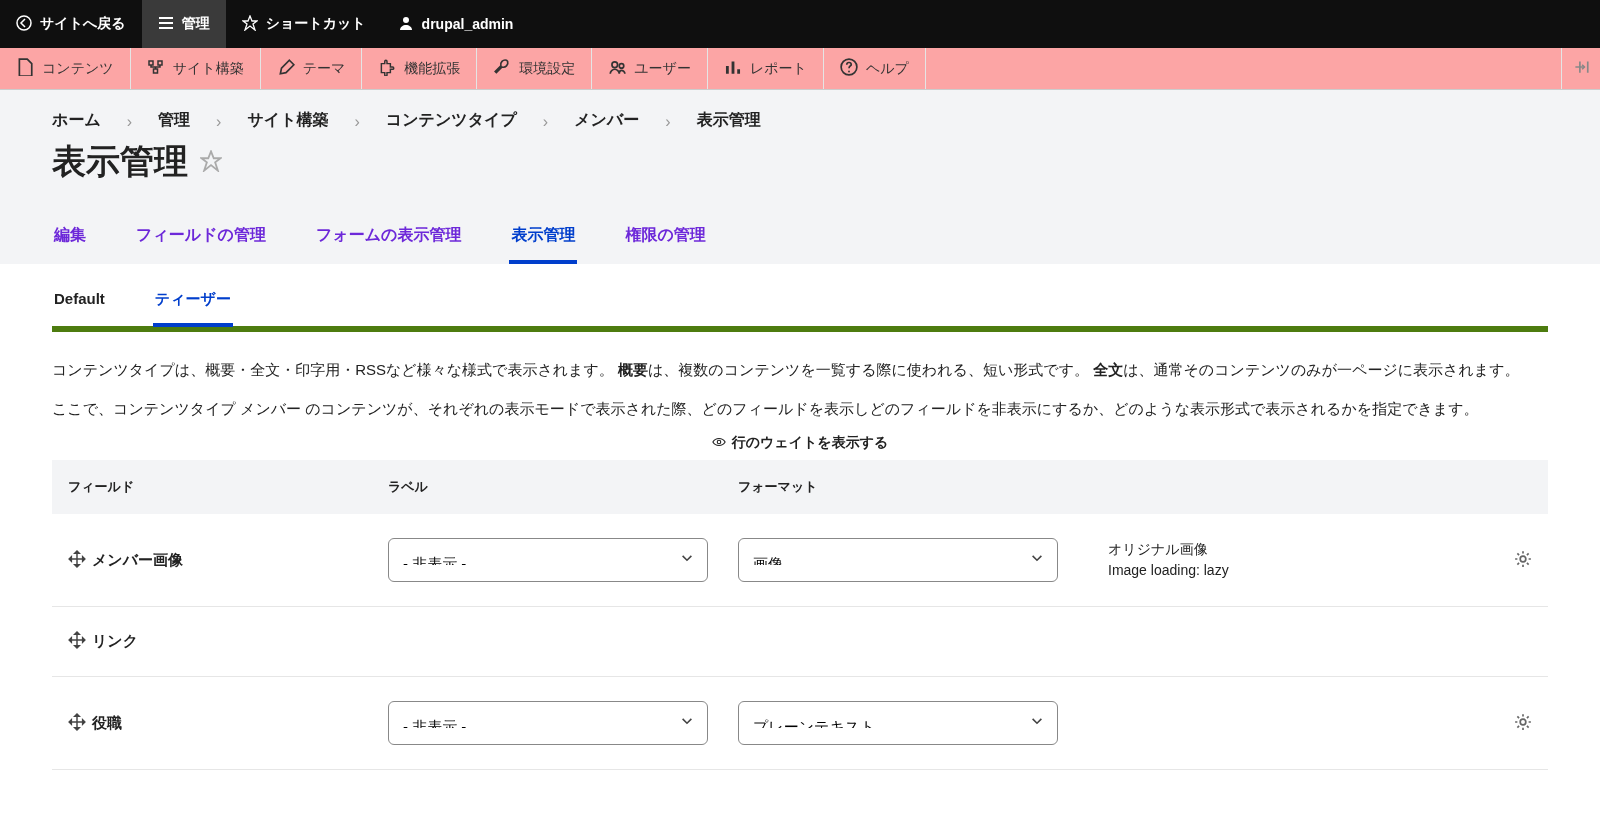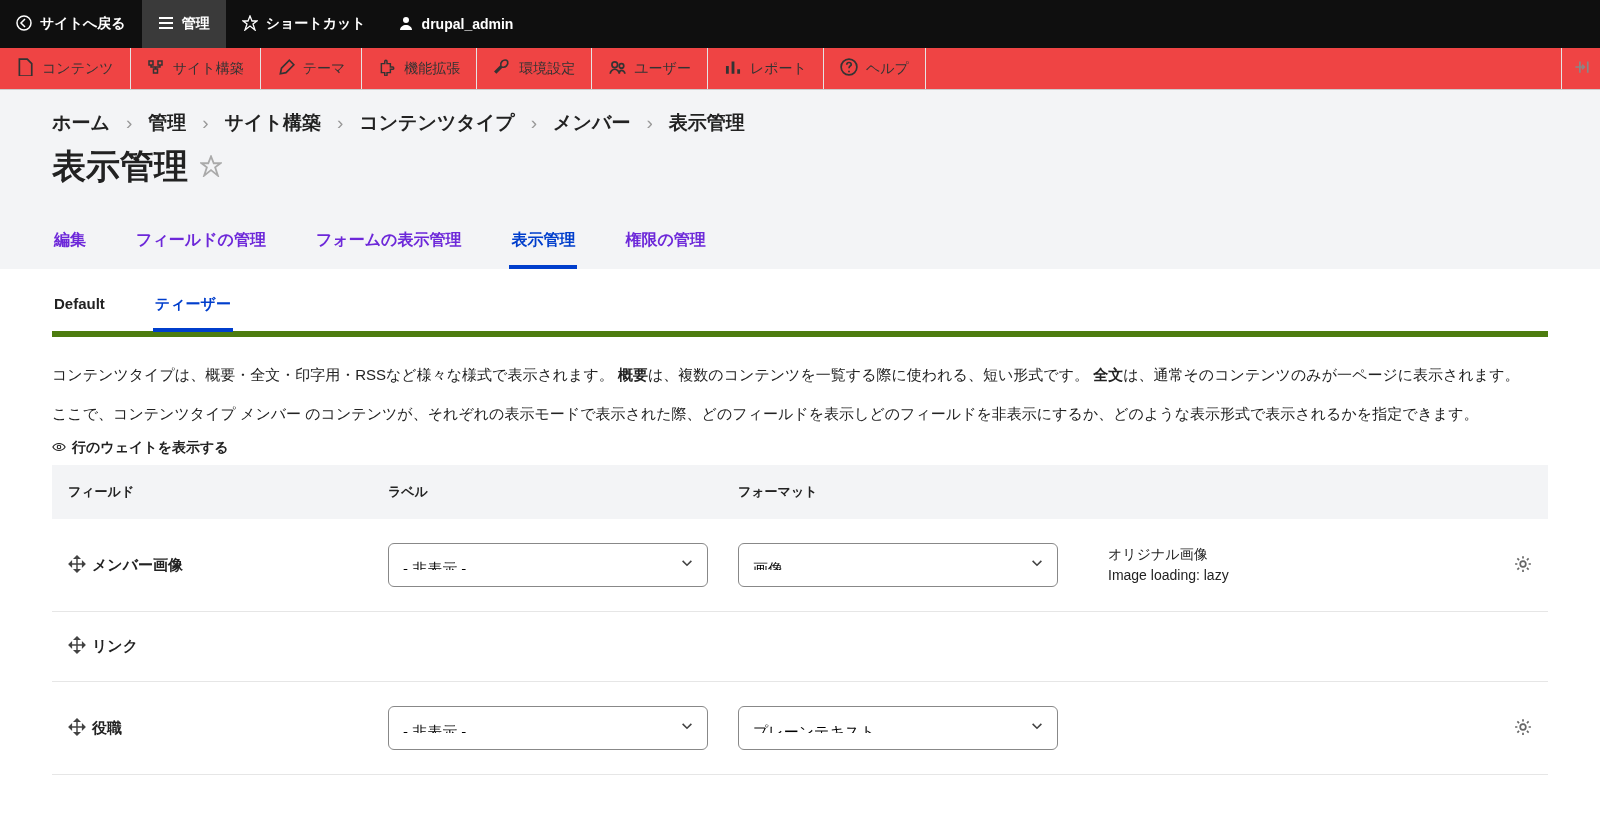--- a/index.html
+++ b/index.html
@@ -5,28 +5,28 @@
 * { margin:0; padding:0; box-sizing:border-box; }
 body { font-family:-apple-system,"Helvetica Neue",Arial,sans-serif; font-size:14px; color:#222; background:#fff; }
 
 
 .topbar { background:#0f0f0f; color:#fff; display:flex; align-items:stretch; height:48px; }
 .topbar .item { display:flex; align-items:center; padding:0 16px; gap:8px; cursor:pointer; font-size:14px; font-weight:600; }
 .topbar .item.active { background:#3a3a3a; }
 .topbar svg { width:16px; height:16px; }
 
 
-.toolbar { background:#ef4444; border-bottom:1px solid #ccc; display:flex; align-items:stretch; height:42px; }
+.toolbar { background:#fca5a5; border-bottom:1px solid #ccc; display:flex; align-items:stretch; height:42px; }
 .toolbar .titem { display:flex; align-items:center; padding:0 16px; gap:8px; cursor:pointer; color:#333; font-size:14px; border-right:1px solid #e5e5e5; }
 .toolbar .collapse { margin-left:auto; display:flex; align-items:center; padding:0 10px; border-left:1px solid #e5e5e5; cursor:pointer; }
 .toolbar svg { width:18px; height:18px; }
 
 
 .region-header { background:#f3f4f6; padding:20px 52px 0; }
-.breadcrumb { font-size:19px; font-weight:600; color:#222; display:flex; flex-wrap:wrap; gap:16px; align-items:center; }
+.breadcrumb { font-size:16px; font-weight:600; color:#222; display:flex; flex-wrap:wrap; gap:26px; align-items:flex-end; }
 .breadcrumb .sep { color:#999; font-weight:400; }
 .breadcrumb a { color:#222; text-decoration:none; cursor:pointer; }
 .page-title-row { display:flex; align-items:center; gap:12px; margin-top:8px; }
 .page-title { font-size:34px; font-weight:700; }
 .star-btn { cursor:pointer; color:#aaa; }
 .star-btn svg { width:22px; height:22px; }
 
 .primary-tabs { display:flex; gap:46px; margin-top:30px; font-size:16px; font-weight:700; }
 .primary-tabs .tab { padding:10px 2px 14px; cursor:pointer; color:#6d28d9; border-bottom:4px solid transparent; }
 .primary-tabs .tab.active { color:#003ecc; border-bottom-color:#003ecc; }
@@ -34,21 +34,21 @@
 
 .content { padding:0 52px; }
 .sub-tabs { display:flex; gap:46px; border-bottom:6px solid #4d7c0f; margin-top:14px; font-size:15px; font-weight:700; }
 .sub-tabs .stab { padding:12px 2px 14px; cursor:pointer; color:#222; border-bottom:4px solid transparent; margin-bottom:-1px; }
 .sub-tabs .stab.active { color:#003ecc; border-bottom-color:#003ecc; }
 
 .desc { margin-top:24px; font-size:15px; line-height:1.8; }
 .desc p { margin-bottom:12px; }
 .desc strong { font-weight:700; }
 
-.weights-toggle { text-align:left; font-size:14px; font-weight:600; }
+.weights-toggle { text-align:center; font-size:14px; font-weight:600; }
 .weights-toggle a { color:#222; text-decoration:none; cursor:pointer; display:inline-flex; align-items:center; gap:6px; }
 .weights-toggle svg { width:14px; height:14px; }
 
 .field-table { margin-top:8px; }
 .thead { background:#f3f4f6; display:grid; grid-template-columns: 320px 350px 370px 1fr 60px; padding:18px 16px; font-size:13px; font-weight:700; }
 .trow { display:grid; grid-template-columns: 320px 350px 370px 1fr 60px; align-items:center; padding:24px 16px; border-bottom:1px solid #e6e6e6; }
 .trow .fname { display:flex; align-items:center; gap:6px; font-size:15px;font-weight:bold; }
 .drag { cursor:move; color:#444; }
 .drag svg { width:18px; height:18px; }
 .sel { width:320px; height:44px; border:1px solid #888; border-radius:6px; font-size:15px; padding:16px 14px; background:#fff; appearance:none; -webkit-appearance:none; cursor:pointer; }

